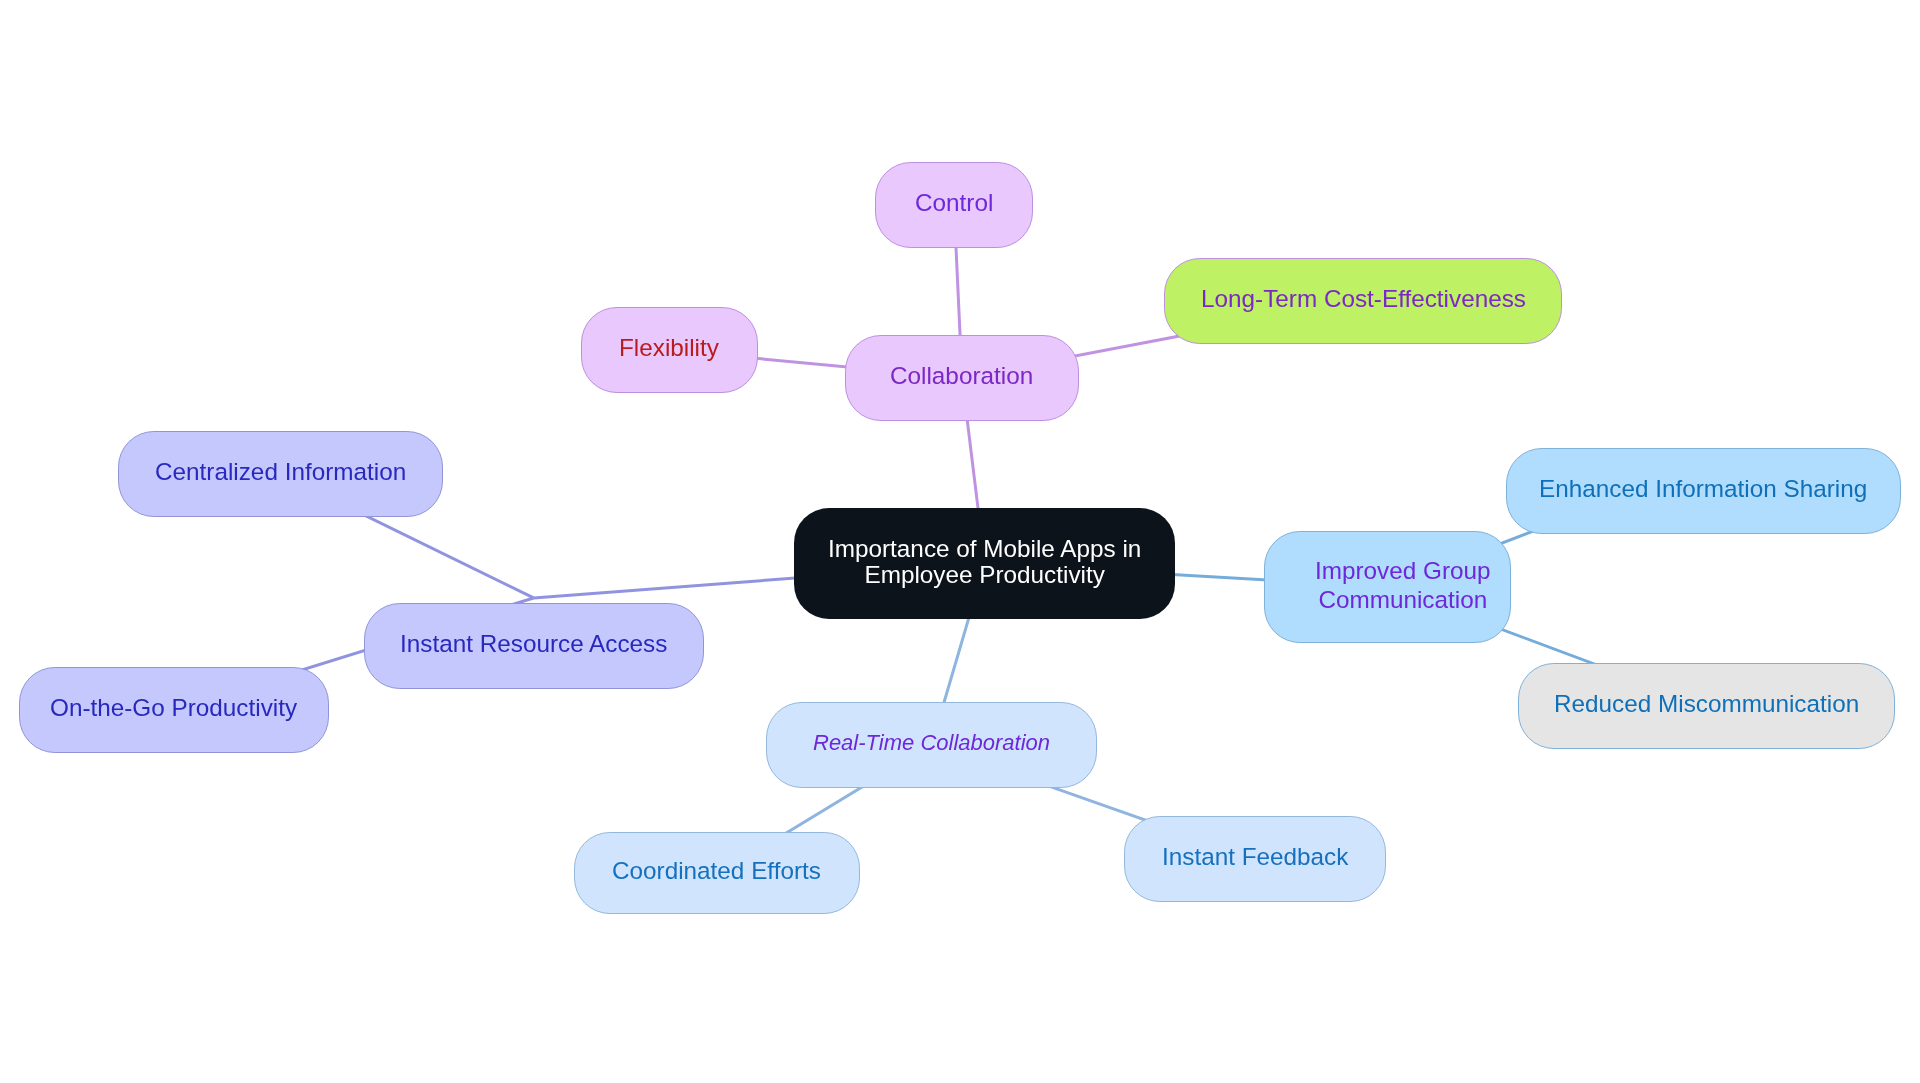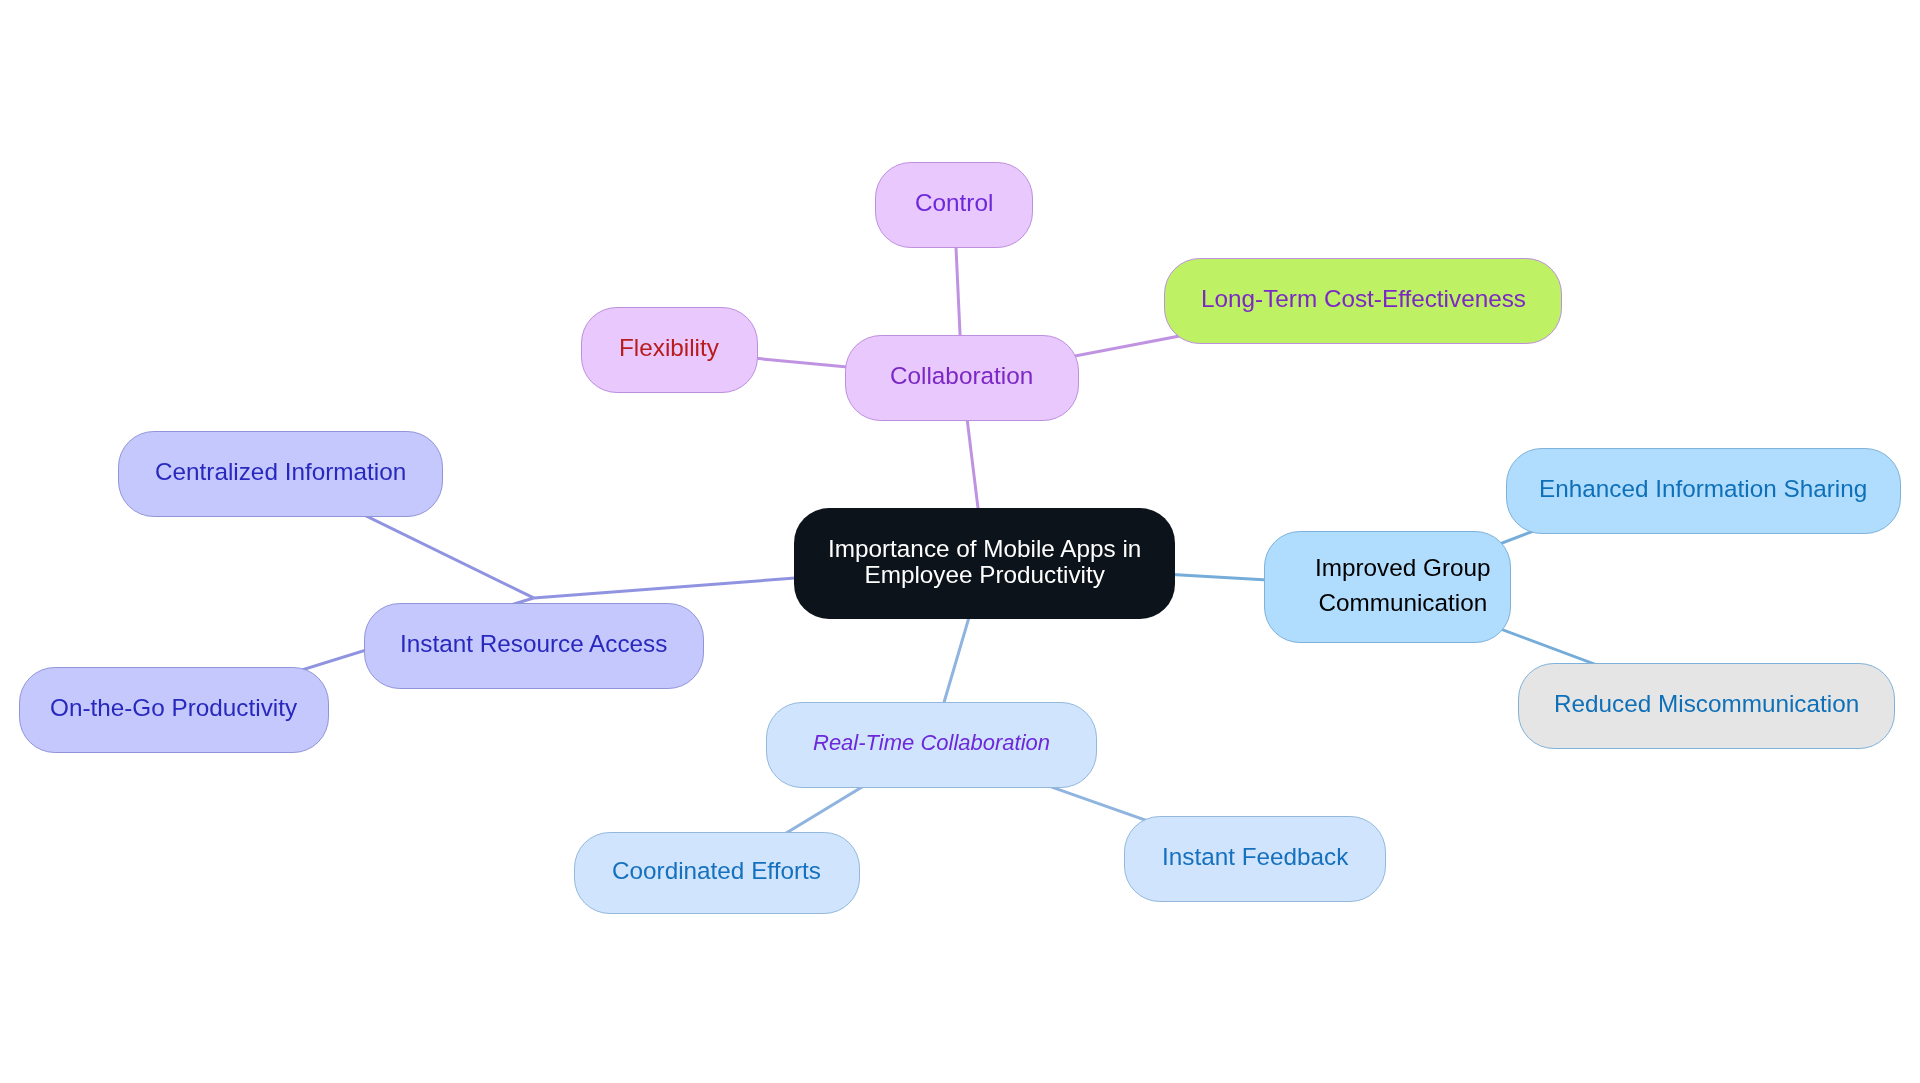--- a/index.html
+++ b/index.html
@@ -57,21 +57,21 @@
       <span class="node-label" style="color: #6d28d9; font-size: 24.3px; line-height: 25.5px;">Control</span>
     </div>
     <div class="node" id="n-flexibility" style="left: 581.05px; top: 307.15px; width: 176.6px; height: 86.2px; background: rgb(232, 200, 253); border: 1.7px solid rgb(190, 143, 223); border-radius: 35.85px;">
       <span class="node-label" style="color: #b91c1c; font-size: 24.3px; line-height: 25.5px;">Flexibility</span>
     </div>
     <div class="node" id="n-long-term-cost-effectiveness" style="left: 1164.25px; top: 257.75px; width: 398.2px; height: 86.3px; background: #bef264; border: 1.7px solid rgb(190, 143, 223); border-radius: 35.85px;">
       <span class="node-label" style="color: rgb(124, 40, 196); font-size: 24.3px; line-height: 25.5px;">Long-Term Cost-Effectiveness</span>
     </div>
 
     <div class="node" id="n-improved-group-communication" style="left: 1264.35px; top: 531.05px; width: 246.8px; height: 111.6px; background: rgb(176, 220, 253); border: 1.7px solid rgb(127, 178, 218); border-radius: 35.85px;">
-      <span class="node-label" style="color: #000000; font-size: 24.3px; line-height: 35px; margin-left: 30px;">Improved Group
+      <span class="node-label" style="color: #6d28d9; font-size: 24.3px; line-height: 29px; margin-left: 30px;">Improved Group
 Communication</span>
     </div>
     <div class="node" id="n-enhanced-information-sharing" style="left: 1505.65px; top: 448px; width: 395.6px; height: 86px; background: rgb(176, 220, 253); border: 1.7px solid rgb(127, 178, 218); border-radius: 35.85px;">
       <span class="node-label" style="color: rgb(14, 112, 184); font-size: 24.3px; line-height: 25.5px;">Enhanced Information Sharing</span>
     </div>
     <div class="node" id="n-reduced-miscommunication" style="left: 1517.85px; top: 662.85px; width: 377.2px; height: 86.2px; background: #e5e5e5; border: 1.7px solid rgb(127, 178, 218); border-radius: 35.85px;">
       <span class="node-label" style="color: rgb(14, 112, 184); font-size: 24.3px; line-height: 25.5px;">Reduced Miscommunication</span>
     </div>
 
     <div class="node" id="n-real-time-collaboration" style="left: 766.45px; top: 701.65px; width: 330.2px; height: 86.2px; background: rgb(208, 229, 253); border: 1.7px solid rgb(147, 184, 220); border-radius: 35.85px;">

